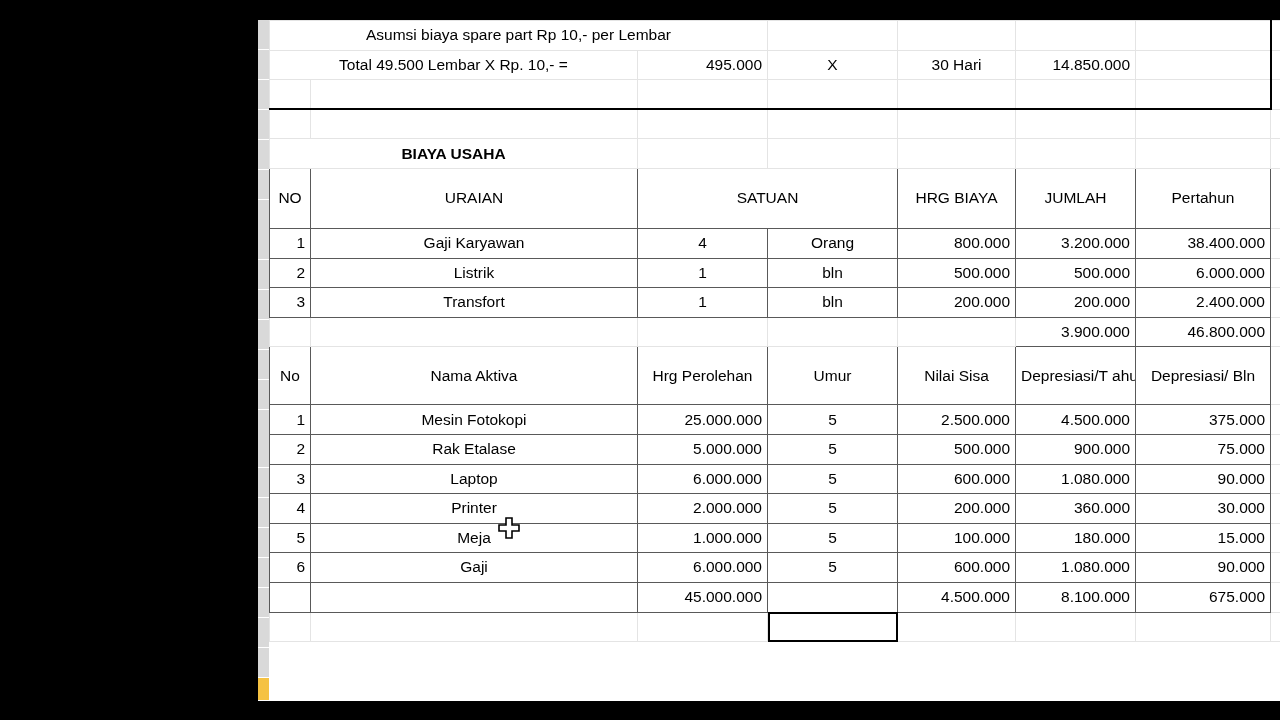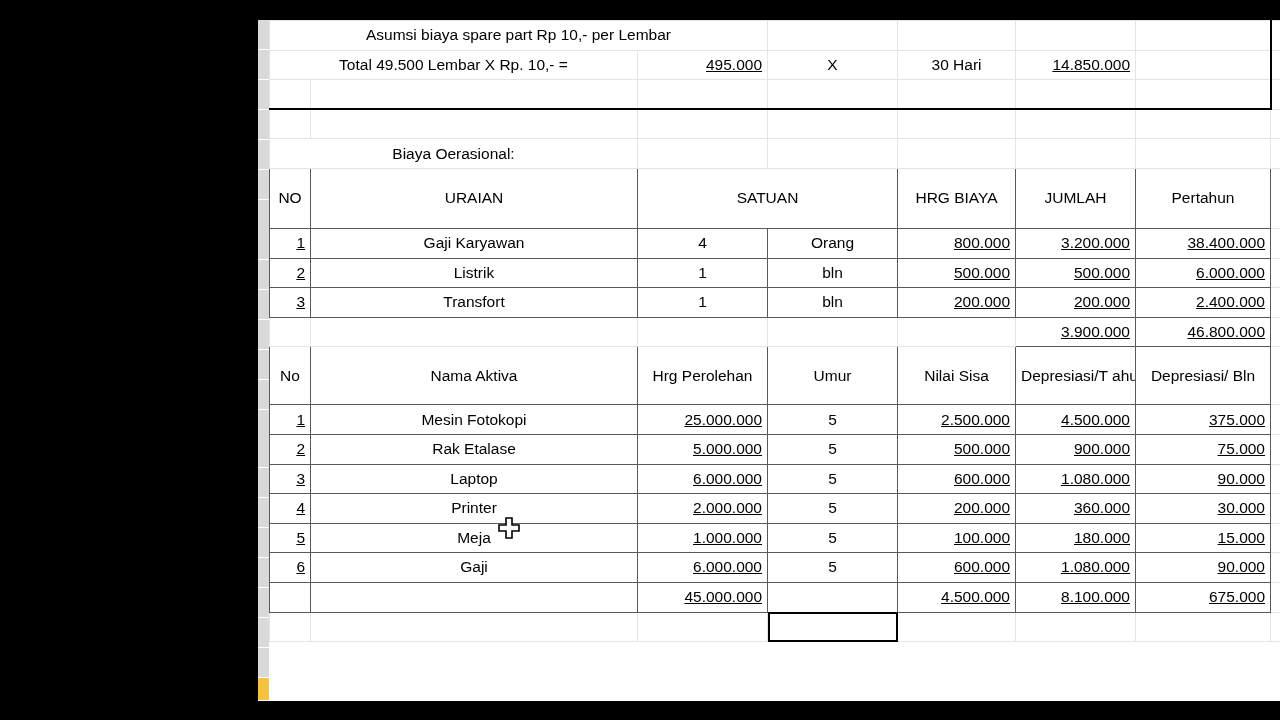--- a/index.html
+++ b/index.html
@@ -43,21 +43,21 @@
     background:#ffffff;
     white-space:nowrap;
     overflow:hidden;
     vertical-align:middle;
     line-height:1.05;
   }
   .bb{border-bottom:2px solid #000 !important;}
   .br{border-right:2px solid #000 !important;}
   .bin{border:1px solid #595959 !important;}
 
-  .r{text-align:right;text-decoration:underline;}
+  .r{text-align:right;}
   .c{text-align:center;}
   .l{text-align:center;}
   .b{font-weight:bold;}
   .wrap{white-space:normal;line-height:1.12;}
   .hdr{text-align:center;vertical-align:middle;}
 
   
   .active-cell{
     outline:2.5px solid #000;
     outline-offset:-2px;
@@ -147,30 +147,30 @@
         <td></td>
         <td></td>
         <td></td>
         <td></td>
         <td></td>
         <td></td>
         <td></td>
         <td></td>
       </tr>
 
-
-      <tr>
-        <td class="l" colspan="2">Biaya Oerasional:</td>
-        <td></td>
-        <td></td>
-        <td></td>
-        <td></td>
-        <td></td>
-        <td></td>
-      </tr>
+      <tr>
+        <td class="l b" colspan="2">BIAYA USAHA</td>
+        <td></td>
+        <td></td>
+        <td></td>
+        <td></td>
+        <td></td>
+        <td></td>
+      </tr>
+
 
       <tr style="height:60px;">
         <td class="hdr bin" style="height:60px;">NO</td>
         <td class="hdr bin">URAIAN</td>
         <td class="hdr bin" colspan="2">SATUAN</td>
         <td class="hdr bin wrap">HRG BIAYA</td>
         <td class="hdr bin">JUMLAH</td>
         <td class="hdr bin">Pertahun</td>
         <td></td>
       </tr>

